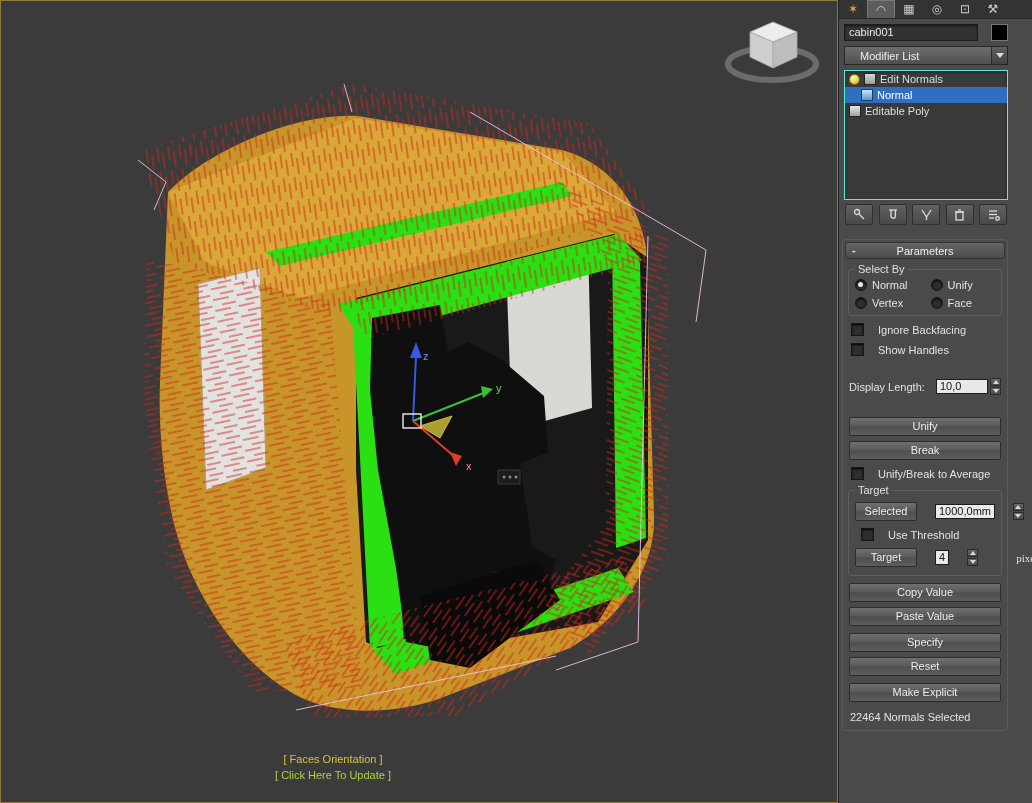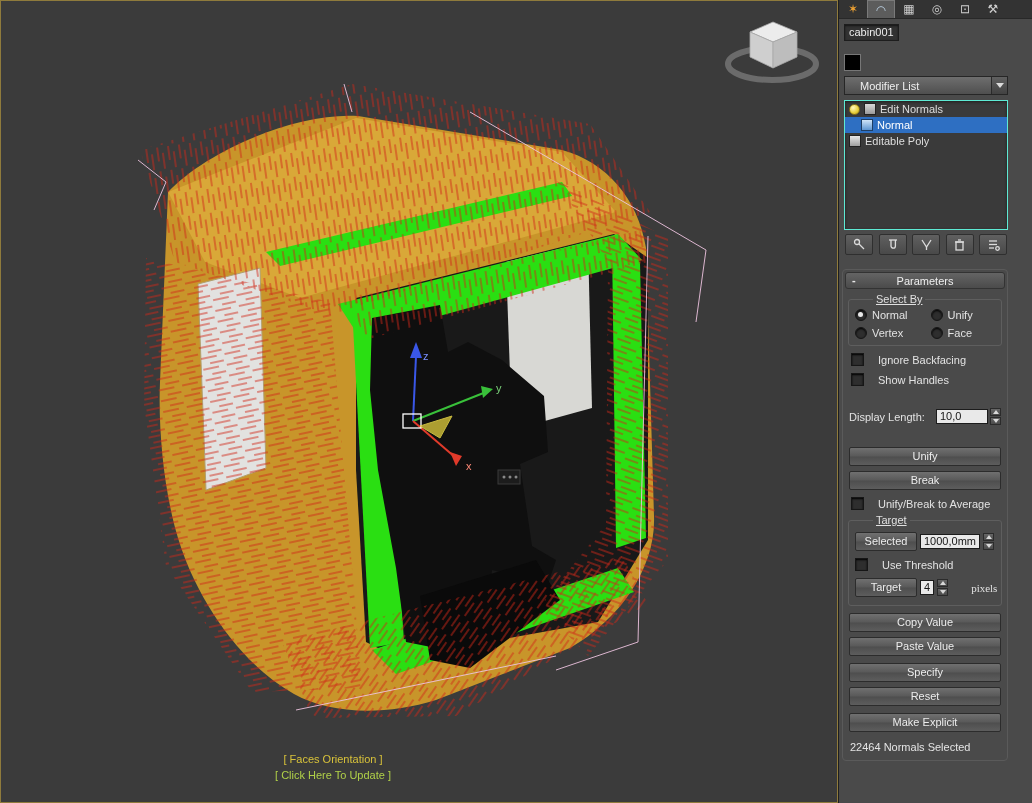--- a/index.html
+++ b/index.html
@@ -10,21 +10,21 @@
 
   
   .cmd{position:absolute;left:838px;top:0;width:194px;height:803px;background:#4a4a4a;
        border-left:1px solid #1f1f1f;box-sizing:border-box;}
   .tabbar{height:18px;background:#333;display:flex;border-bottom:1px solid #282828;}
   .tab{width:28px;display:flex;align-items:center;justify-content:center;font-size:12px;color:#cfcfcf;}
   .tab.active{background:#5c5c5c;border:1px solid #7a7a7a;border-bottom:none;box-sizing:border-box;}
   .g-create{color:#f0a333;}
   .g-modify{color:#bdd2e4;}
 
-  .name-row{display:flex;align-items:flex-start;gap:13px;padding:5px 24px 3px 5px;flex-direction:column;}
+  .name-row{display:flex;align-items:flex-end;gap:13px;padding:5px 24px 3px 5px;}
   .namefield{flex:1;height:15px;line-height:15px;background:#323232;border:1px solid #1d1d1d;
              box-shadow:inset 0 1px 2px rgba(0,0,0,.6);padding:0 4px;color:#ececec;}
   .swatch{width:15px;height:15px;background:#000;border:1px solid #777;flex:none;}
 
   .dropdown{margin:2px 24px 5px 5px;height:17px;display:flex;align-items:center;
             background:linear-gradient(#6e6e6e,#4f4f4f);border:1px solid #262626;}
   .dropdown .lbl{flex:1;padding-left:15px;color:#efefef;}
   .dd-arrow{width:15px;align-self:stretch;background:linear-gradient(#606060,#424242);
             border-left:1px solid #2a2a2a;display:flex;align-items:center;justify-content:center;}
   .tri-dn{width:0;height:0;border-left:4px solid transparent;border-right:4px solid transparent;
@@ -48,21 +48,21 @@
   .tool svg{stroke:#dcdcdc;fill:none;stroke-width:1.3;}
 
   .rollout{margin:14px 24px 0 3px;border:1px solid #5a5a5a;border-radius:4px;background:#4a4a4a;
            padding-bottom:4px;}
   .rollhead{height:15px;margin:2px;display:flex;align-items:center;position:relative;
             background:linear-gradient(#646464,#4b4b4b);border:1px solid #333;border-radius:3px;}
   .collapse{position:absolute;left:6px;top:0;line-height:15px;font-weight:bold;color:#e8e8e8;}
   .rolltitle{flex:1;text-align:center;color:#efefef;}
 
   .group{position:relative;border:1px solid #5e5e5e;border-radius:3px;margin:10px 5px 6px;padding:9px 6px 6px;}
-  .gl{position:absolute;top:-7px;left:24px;background:#4a4a4a;padding:0 3px;color:#e0e0e0;text-decoration:underline;}
+  .gl{position:absolute;top:-7px;left:6px;background:#4a4a4a;padding:0 3px;color:#e0e0e0;}
 
   .radiogrid{display:grid;grid-template-columns:54% 46%;row-gap:6px;}
   .ritem{display:flex;align-items:center;gap:5px;}
   .rad{width:10px;height:10px;border-radius:50%;background:#2e2e2e;border:1px solid #161616;
        box-shadow:inset 0 1px 2px #000;position:relative;flex:none;}
   .rad.on::after{content:"";position:absolute;left:2px;top:2px;width:5px;height:5px;border-radius:50%;background:#e9e9e9;}
 
   .citem{display:flex;align-items:center;gap:14px;margin:7px 8px;}
   .cb{width:11px;height:11px;background:#2e2e2e;border:1px solid #161616;
       box-shadow:inset 0 1px 2px #000;flex:none;}
@@ -76,21 +76,21 @@
   .spin{width:11px;height:17px;display:flex;flex-direction:column;gap:1px;flex:none;}
   .sb{flex:1;background:linear-gradient(#676767,#4a4a4a);border:1px solid #2b2b2b;
       display:flex;align-items:center;justify-content:center;}
   .tu{width:0;height:0;border-left:3px solid transparent;border-right:3px solid transparent;border-bottom:4px solid #d8d8d8;}
   .td{width:0;height:0;border-left:3px solid transparent;border-right:3px solid transparent;border-top:4px solid #d8d8d8;}
 
   .btn{height:17px;line-height:17px;text-align:center;color:#ececec;border:1px solid #2c2c2c;border-radius:2px;
        background:linear-gradient(#707070 0%,#595959 48%,#4e4e4e 52%,#5d5d5d 100%);}
   .btnrow{display:flex;gap:5px;margin:7px 6px;flex-direction:column;}
   .btnrow .btn{flex:1;}
-  .avgrow{display:flex;align-items:center;gap:3px;margin:2px 0 7px;}
+  .avgrow{display:flex;align-items:center;gap:18px;margin:2px 0 7px;}
   .avgrow .btn.small{width:60px;flex:none;}
   .units{margin-left:20px;color:#e0e0e0;font-family:Liberation Serif, serif;}
   .wide{margin:7px 6px;}
   .status{margin:9px 7px 3px;color:#e4e4e4;}
 </style>
 </head>
 <body>
 
 <div class="app">
 
@@ -350,21 +350,21 @@
           <span class="num avg">1000,0mm</span>
           <span class="spin">
             <span class="sb">
                 <span class="tu"></span>
               </span>
             <span class="sb">
                 <span class="td"></span>
               </span>
           </span>
         </div>
-        <div class="citem" style="margin-left:0">
+        <div class="citem" style="margin-left:6px">
           <span class="cb"></span>
           <span>Use Threshold</span>
         </div>
         <div class="avgrow" style="margin-bottom:2px">
           <div class="btn small">Target</div>
           <span class="num tgt">4</span>
           <span class="spin">
             <span class="sb">
                 <span class="tu"></span>
               </span>

